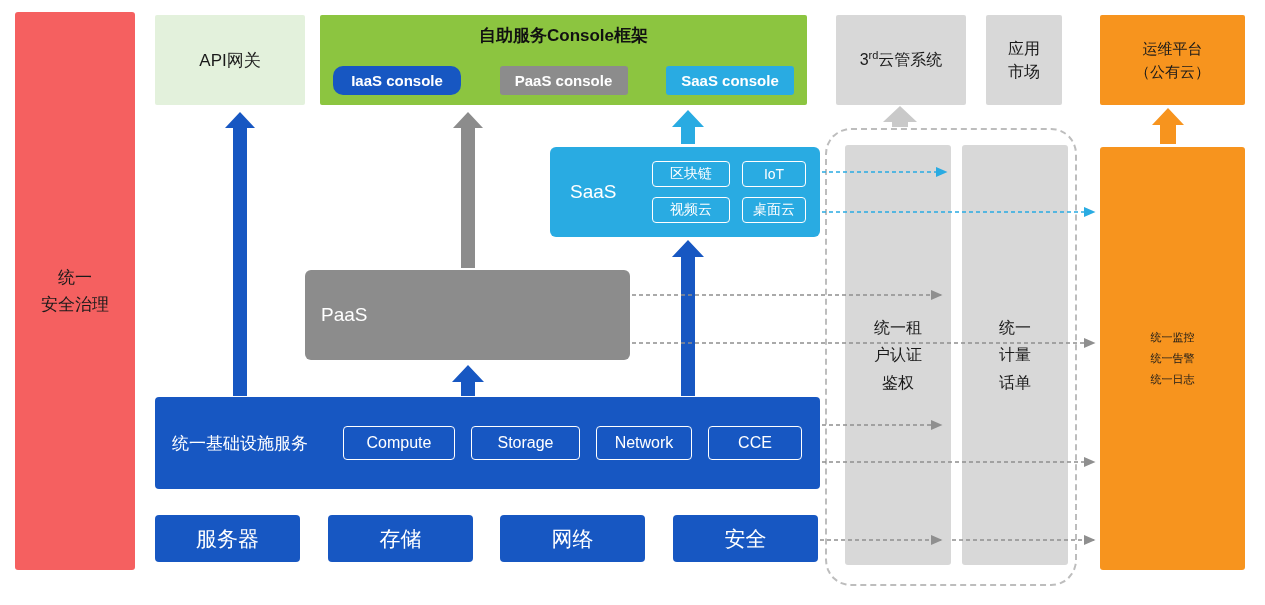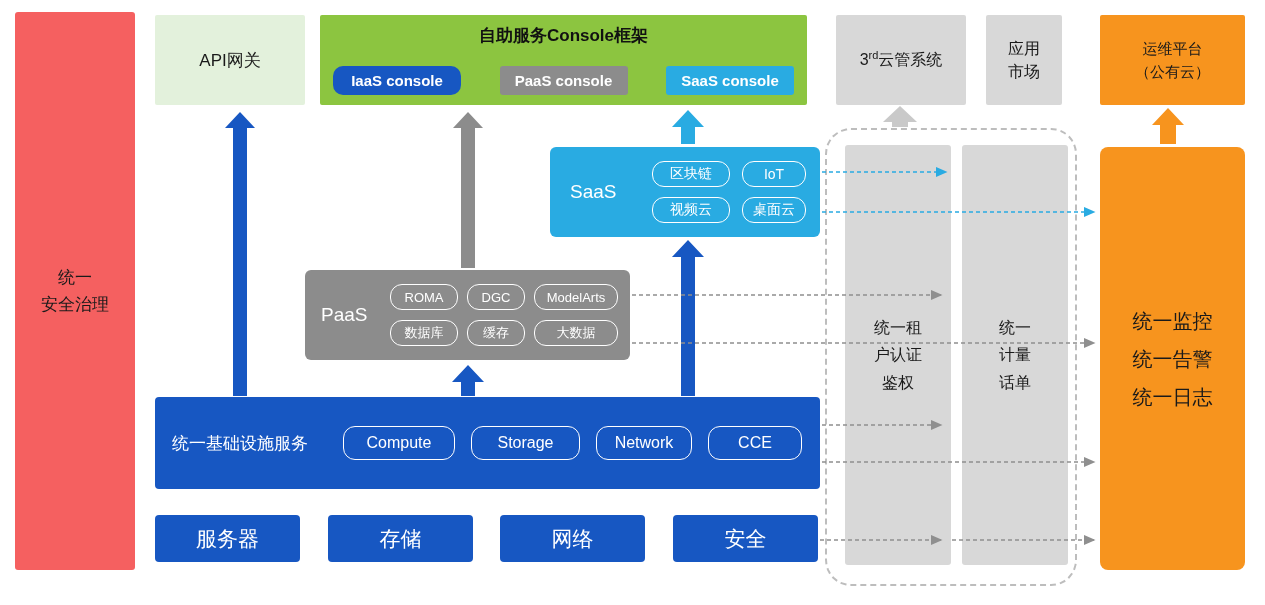--- a/index.html
+++ b/index.html
@@ -17,21 +17,21 @@
   .abs { position:absolute; }
   .pre { white-space:pre-line; }
   .center { display:flex; align-items:center; justify-content:center; text-align:center; }
 
   
   .red-bar     { background:var(--red,#F56060); border-radius:3px; font-size:17px; line-height:1.6; }
   .pale-box    { background:var(--pale_green,#E3F1DC); border-radius:2px; font-size:17px; }
   .green-box   { background:var(--green,#8CC540); border-radius:2px; }
   .gray-box    { background:var(--light_gray,#D8D8D8); border-radius:2px; font-size:16px; line-height:1.45; }
   .orange-box  { background:var(--orange,#F7941E); border-radius:2px; font-size:15px; line-height:1.55; }
-  .orange-bar  { background:var(--orange,#F7941E); border-radius:8px; font-size:20px; line-height:1.9; }
+  .orange-bar  { background:var(--orange,#F7941E); border-radius:3px; font-size:11px; line-height:1.9; }
   .blue-box    { background:var(--blue,#1757C2); border-radius:4px; color:#fff; }
   .cyan-box    { background:var(--cyan,#29ABE2); border-radius:6px; color:#fff; }
   .midgray-box { background:var(--gray,#8C8C8C); border-radius:6px; color:#fff; }
   .col-bar     { background:var(--light_gray,#D8D8D8); border-radius:3px; font-size:16px; line-height:1.7; }
   .dashed-wrap { border:2px dashed #BDBDBD; border-radius:26px; background:transparent; }
 
   
   .console-title {
     position:absolute; top:9px; left:0; right:0;
     text-align:center; font-size:17px; font-weight:700; color:#111;
@@ -46,21 +46,21 @@
     color:#fff; font-size:15px; font-weight:700;
   }
   .chip-iaas { background:var(--blue,#1757C2);border-radius:10px; }
   .chip-paas { background:var(--gray,#8C8C8C); }
   .chip-saas { background:var(--cyan,#29ABE2); }
 
   
   .layer { display:flex; align-items:center; }
   .layer-label { font-size:19px; color:#fff; }
   .chip {
-    border:1.5px solid #fff; border-radius:12px; color:#fff;
+    border:1.5px solid #fff; border-radius:4px; color:#fff;
     display:flex; align-items:center; justify-content:center;
   }
   .saas-grid {
     margin-left:auto; margin-right:14px;
     display:grid; grid-template-columns:78px 64px; gap:10px 12px;
   }
   .saas-grid .chip { height:26px; font-size:14px; }
   .paas-grid {
     margin-left:auto; margin-right:12px;
     display:grid; grid-template-columns:68px 58px 84px; gap:10px 9px;
@@ -123,28 +123,20 @@
     <div class="saas-grid">
       <div class="chip">区块链</div>
       <div class="chip">IoT</div>
       <div class="chip">视频云</div>
       <div class="chip">桌面云</div>
     </div>
   </div>
 
   <div class="abs midgray-box layer" style="left:305px;top:270px;width:325px;height:90px;padding-left:16px">
     <div class="layer-label">PaaS</div>
-    <div class="paas-grid">
-      <div class="chip">ROMA</div>
-      <div class="chip">DGC</div>
-      <div class="chip">ModelArts</div>
-      <div class="chip">数据库</div>
-      <div class="chip">缓存</div>
-      <div class="chip">大数据</div>
-    </div>
   </div>
 
   <div class="abs blue-box" style="left:155px;top:397px;width:665px;height:92px">
     <div class="infra-label">统一基础设施服务</div>
     <div class="infra-chips">
       <div class="chip" style="width:112px">Compute</div>
       <div class="chip" style="width:109px">Storage</div>
       <div class="chip" style="width:96px">Network</div>
       <div class="chip" style="width:94px">CCE</div>
     </div>

